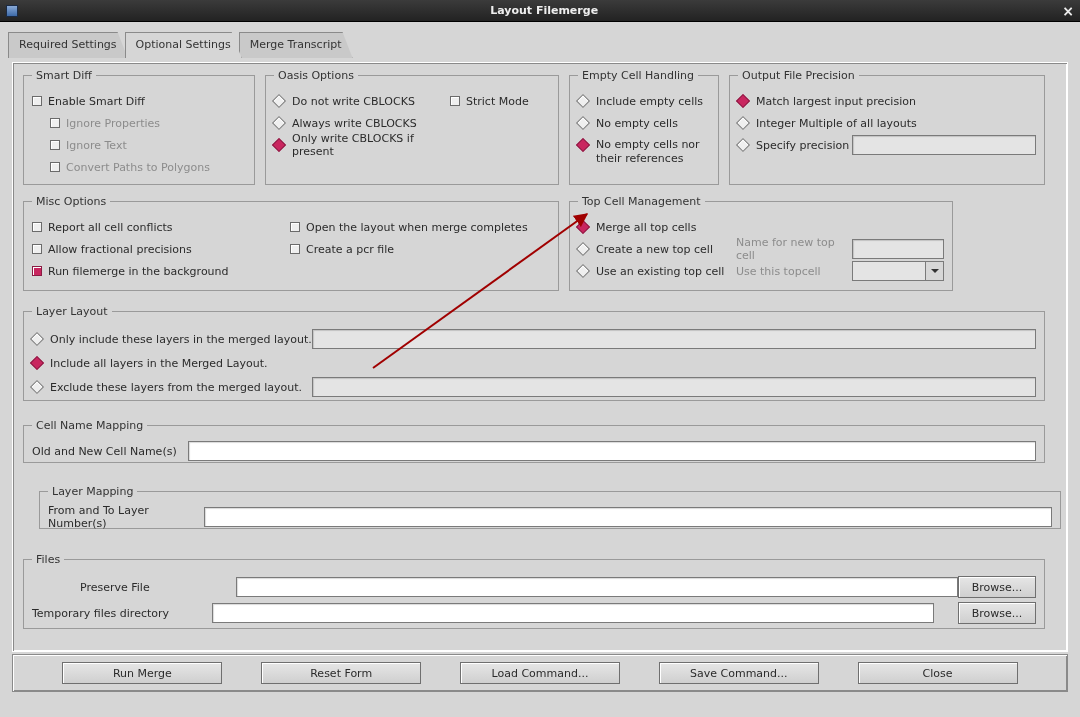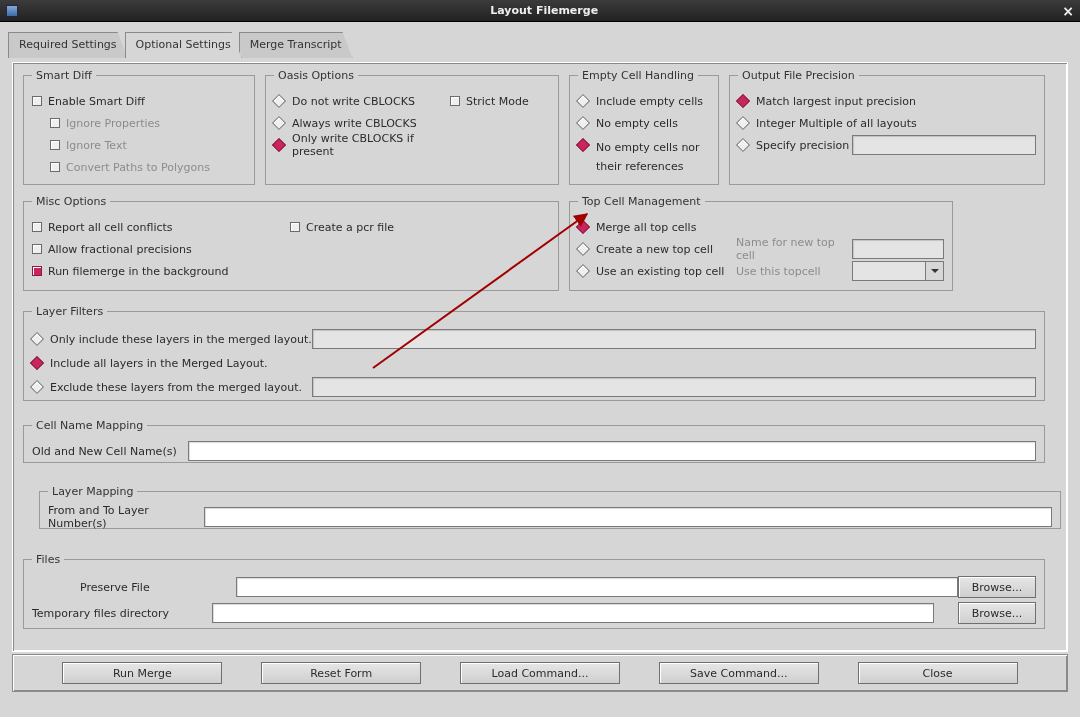--- a/index.html
+++ b/index.html
@@ -217,21 +217,21 @@
       <div class="row">
           <span class="diamond"></span>
           <span>Include empty cells</span>
         </div>
       <div class="row">
           <span class="diamond"></span>
           <span>No empty cells</span>
         </div>
       <div class="row tall" style="height:34px;">
           <span class="diamond sel" style="margin-top:2px;"></span>
-          <span style="line-height:19px;">No empty cells nor their references</span>
+          <span style="line-height:14px;">No empty cells nor their references</span>
         </div>
     </fieldset>
 
     <fieldset class="group" style="left:716px; top:6px; width:316px; height:116px;">
       <legend>Output File Precision</legend>
       <div class="row">
           <span class="diamond sel"></span>
           <span>Match largest input precision</span>
         </div>
       <div class="row">
@@ -256,20 +256,24 @@
           <div class="row">
               <span class="check"></span>
               <span>Allow fractional precisions</span>
             </div>
           <div class="row">
               <span class="check filled"></span>
               <span>Run filemerge in the background</span>
             </div>
         </div>
         <div style="flex:1;">
+          <div class="row">
+              <span class="check"></span>
+              <span>Open the layout when merge completes</span>
+            </div>
           <div class="row">
               <span class="check"></span>
               <span>Create a pcr file</span>
             </div>
         </div>
       </div>
     </fieldset>
 
     <fieldset class="group" style="left:556px; top:132px; width:384px; height:96px;">
       <legend>Top Cell Management</legend>
@@ -288,21 +292,21 @@
         <span style="width:140px;">Use an existing top cell</span>
         <span class="disabled" style="width:116px;">Use this topcell</span>
         <div class="combo" style="flex:1;">
             <div style="flex:1;"></div>
             <div class="arrow"></div>
           </div>
       </div>
     </fieldset>
 
     <fieldset class="group" style="left:10px; top:242px; width:1022px; height:96px;">
-      <legend>Layer Filters</legend>
+      <legend>Layer Layout</legend>
       <div class="row" style="height:26px;">
         <span class="diamond"></span>
         <span style="width:262px;">Only include these layers in the merged layout.</span>
         <div class="textfield gray" style="flex:1;"></div>
       </div>
       <div class="row">
           <span class="diamond sel"></span>
           <span>Include all layers in the Merged Layout.</span>
         </div>
       <div class="row" style="height:26px;">

